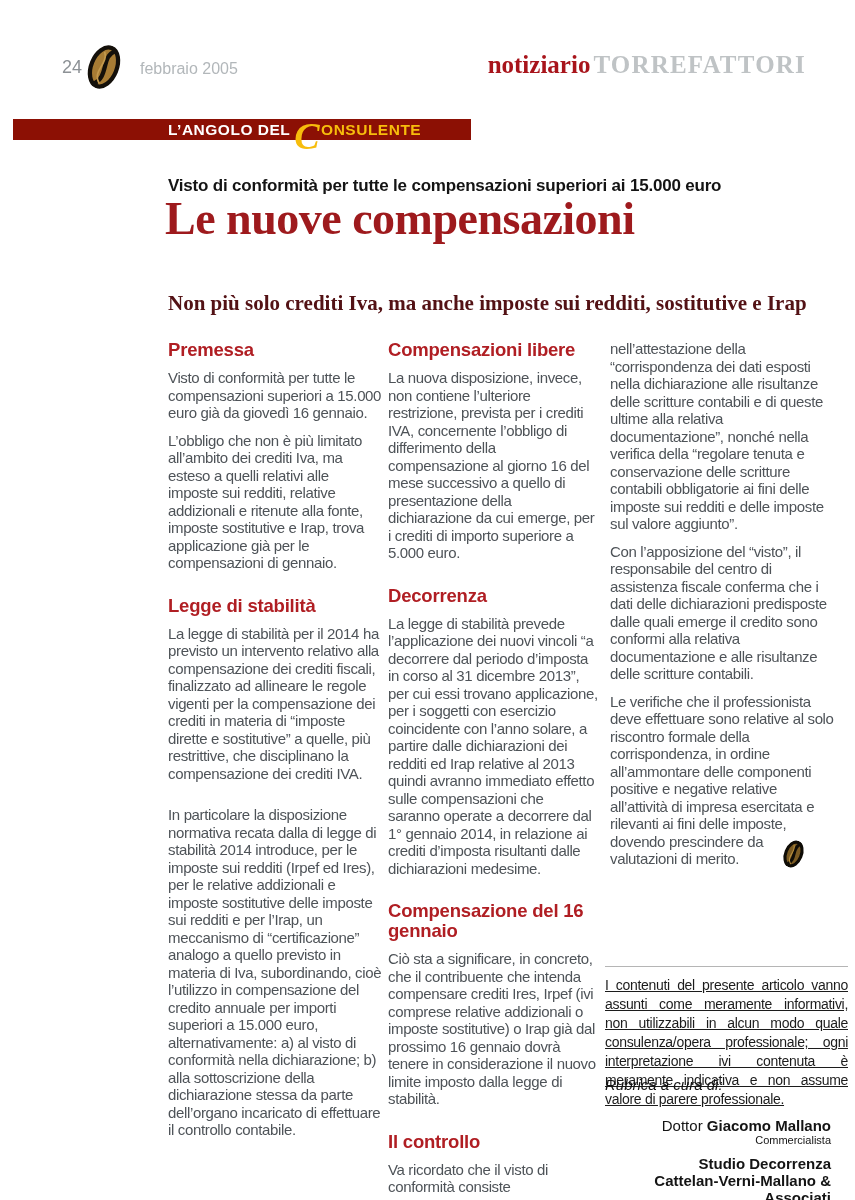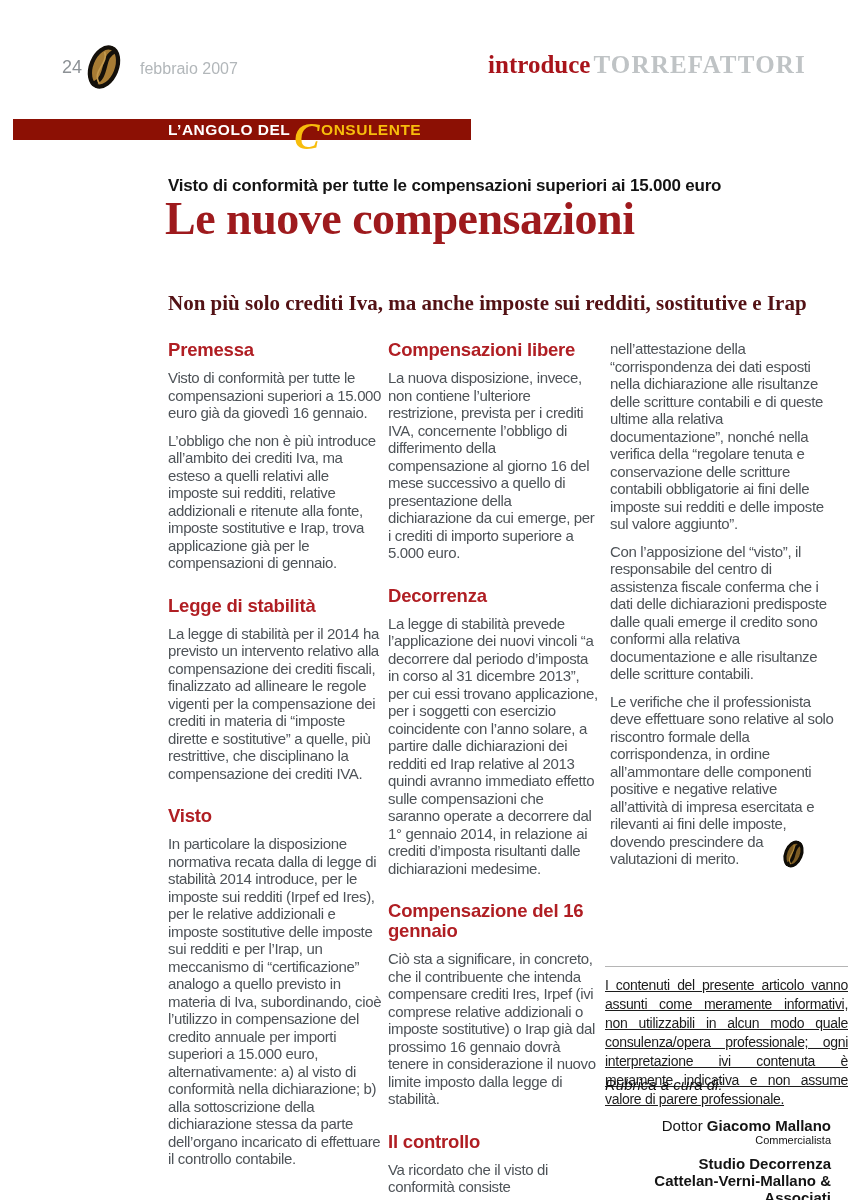--- a/index.html
+++ b/index.html
@@ -70,49 +70,48 @@
 <div id="page">
 
   <div class="pagenum">24</div>
   <div class="bean-large">
     <svg width="36" height="46" viewBox="0 0 40 54">
       <ellipse cx="20" cy="27" rx="15" ry="24" fill="#a87c34" stroke="#14100a" stroke-width="5"></ellipse>
       <path d="M25 5 C12 17, 30 35, 16 50" fill="none" stroke="#14100a" stroke-width="5" stroke-linecap="round"></path>
       <path d="M14 10 C24 22, 8 36, 22 47" fill="none" stroke="#c49a4e" stroke-width="2"></path>
     </svg>
   </div>
-  <div class="issue-date">febbraio 2007</div>
+  <div class="issue-date">febbraio 2005</div>
   <div class="masthead">
-    <span class="bold-part">introduce</span><span class="light-part">TORREFATTORI</span>
+    <span class="bold-part">notiziario</span><span class="light-part">TORREFATTORI</span>
   </div>
 
   <div class="banner">
     <div class="banner-line">
       <span>L’ANGOLO DEL</span>
       <span class="big-c">C</span>
       <span class="rest">ONSULENTE</span>
     </div>
   </div>
 
   <div class="kicker">Visto di conformità per tutte le compensazioni superiori ai 15.000 euro</div>
   <div class="title">Le nuove compensazioni</div>
   <div class="deck">Non più solo crediti Iva, ma anche imposte sui redditi, sostitutive e Irap</div>
 
   <div class="col col1">
     <div class="section">
       <h3>Premessa</h3>
       <p>Visto di conformità per tutte le compensazioni superiori a 15.000 euro già da giovedì 16 gennaio.</p>
-      <p>L’obbligo che non è più introduce all’ambito dei crediti Iva, ma esteso a quelli relativi alle imposte sui redditi, relative addizionali e ritenute alla fonte, imposte sostitutive e Irap, trova applicazione già per le compensazioni di gennaio.</p>
+      <p>L’obbligo che non è più limitato all’ambito dei crediti Iva, ma esteso a quelli relativi alle imposte sui redditi, relative addizionali e ritenute alla fonte, imposte sostitutive e Irap, trova applicazione già per le compensazioni di gennaio.</p>
     </div>
     <div class="section">
       <h3>Legge di stabilità</h3>
       <p>La legge di stabilità per il 2014 ha previsto un intervento relativo alla compensazione dei crediti fiscali, finalizzato ad allineare le regole vigenti per la compensazione dei crediti in materia di “imposte dirette e sostitutive” a quelle, più restrittive, che disciplinano la compensazione dei crediti IVA.</p>
     </div>
     <div class="section">
-      <h3>Visto</h3>
       <p>In particolare la disposizione normativa recata dalla di legge di stabilità 2014 introduce, per le imposte sui redditi (Irpef ed Ires), per le relative addizionali e imposte sostitutive delle imposte sui redditi e per l’Irap, un meccanismo di “certificazione” analogo a quello previsto in materia di Iva, subordinando, cioè l’utilizzo in compensazione del credito annuale per importi superiori a 15.000 euro, alternativamente: a) al visto di conformità nella dichiarazione; b) alla sottoscrizione della dichiarazione stessa da parte dell’organo incaricato di effettuare il controllo contabile.</p>
     </div>
   </div>
 
   <div class="col col2">
     <div class="section">
       <h3>Compensazioni libere</h3>
       <p>La nuova disposizione, invece, non contiene l’ulteriore restrizione, prevista per i crediti IVA, concernente l’obbligo di differimento della compensazione al giorno 16 del mese successivo a quello di presentazione della dichiarazione da cui emerge, per i crediti di importo superiore a 5.000 euro.</p>
     </div>
     <div class="section">

